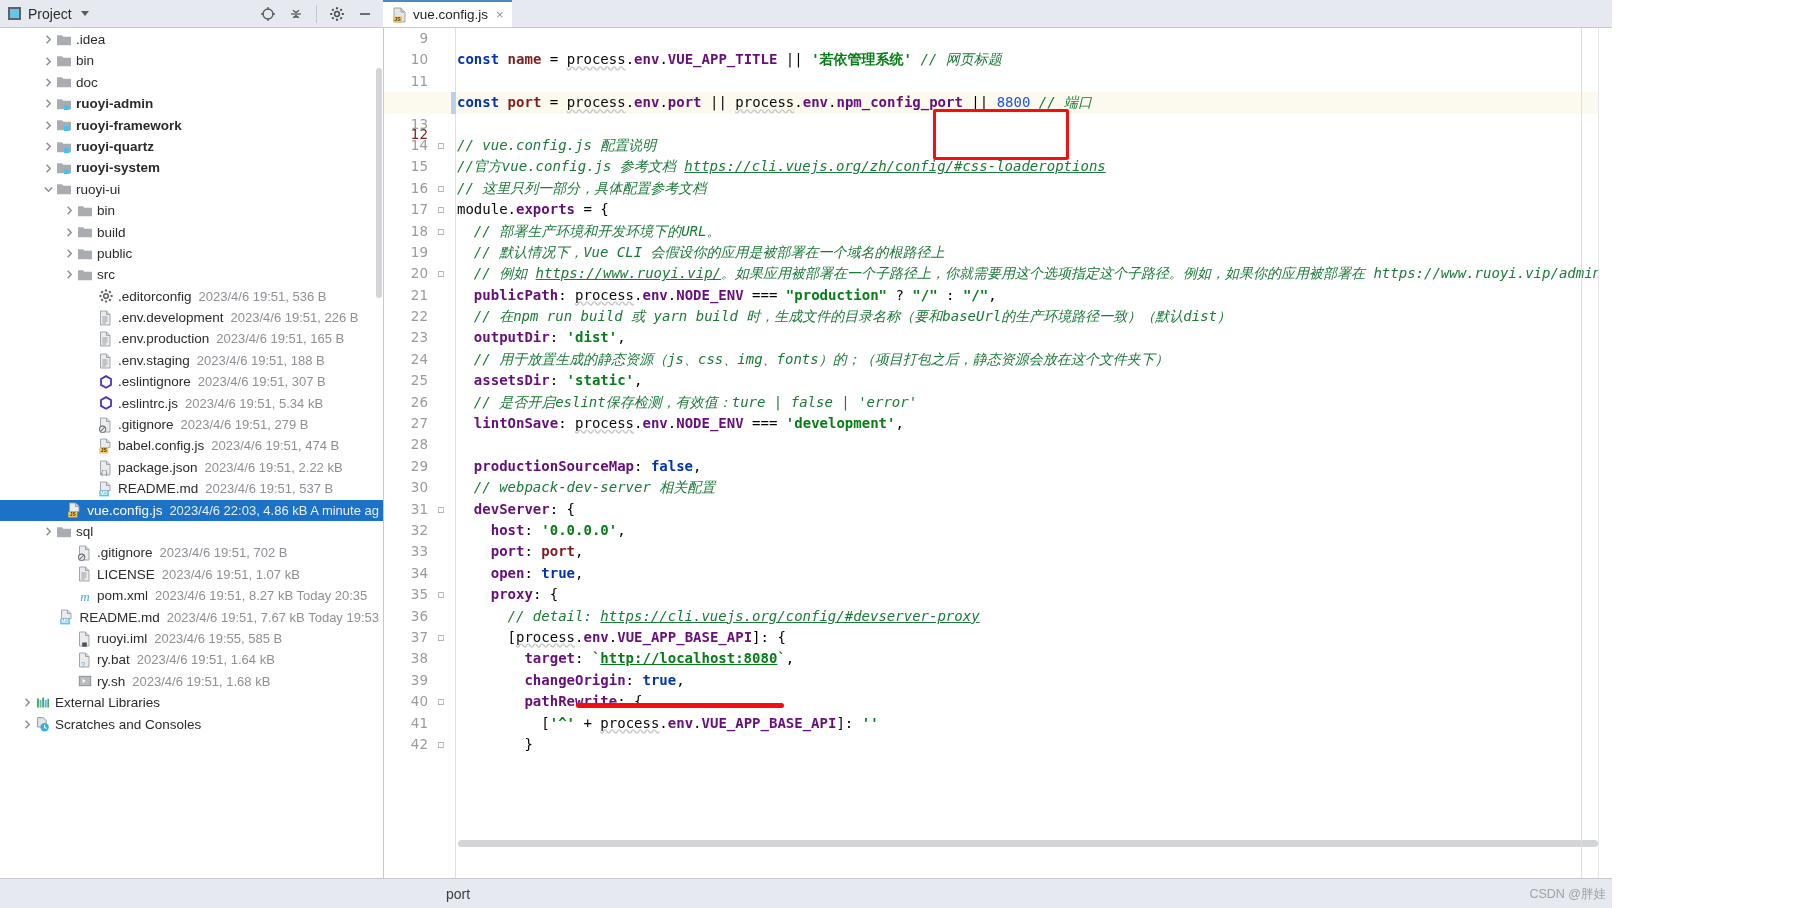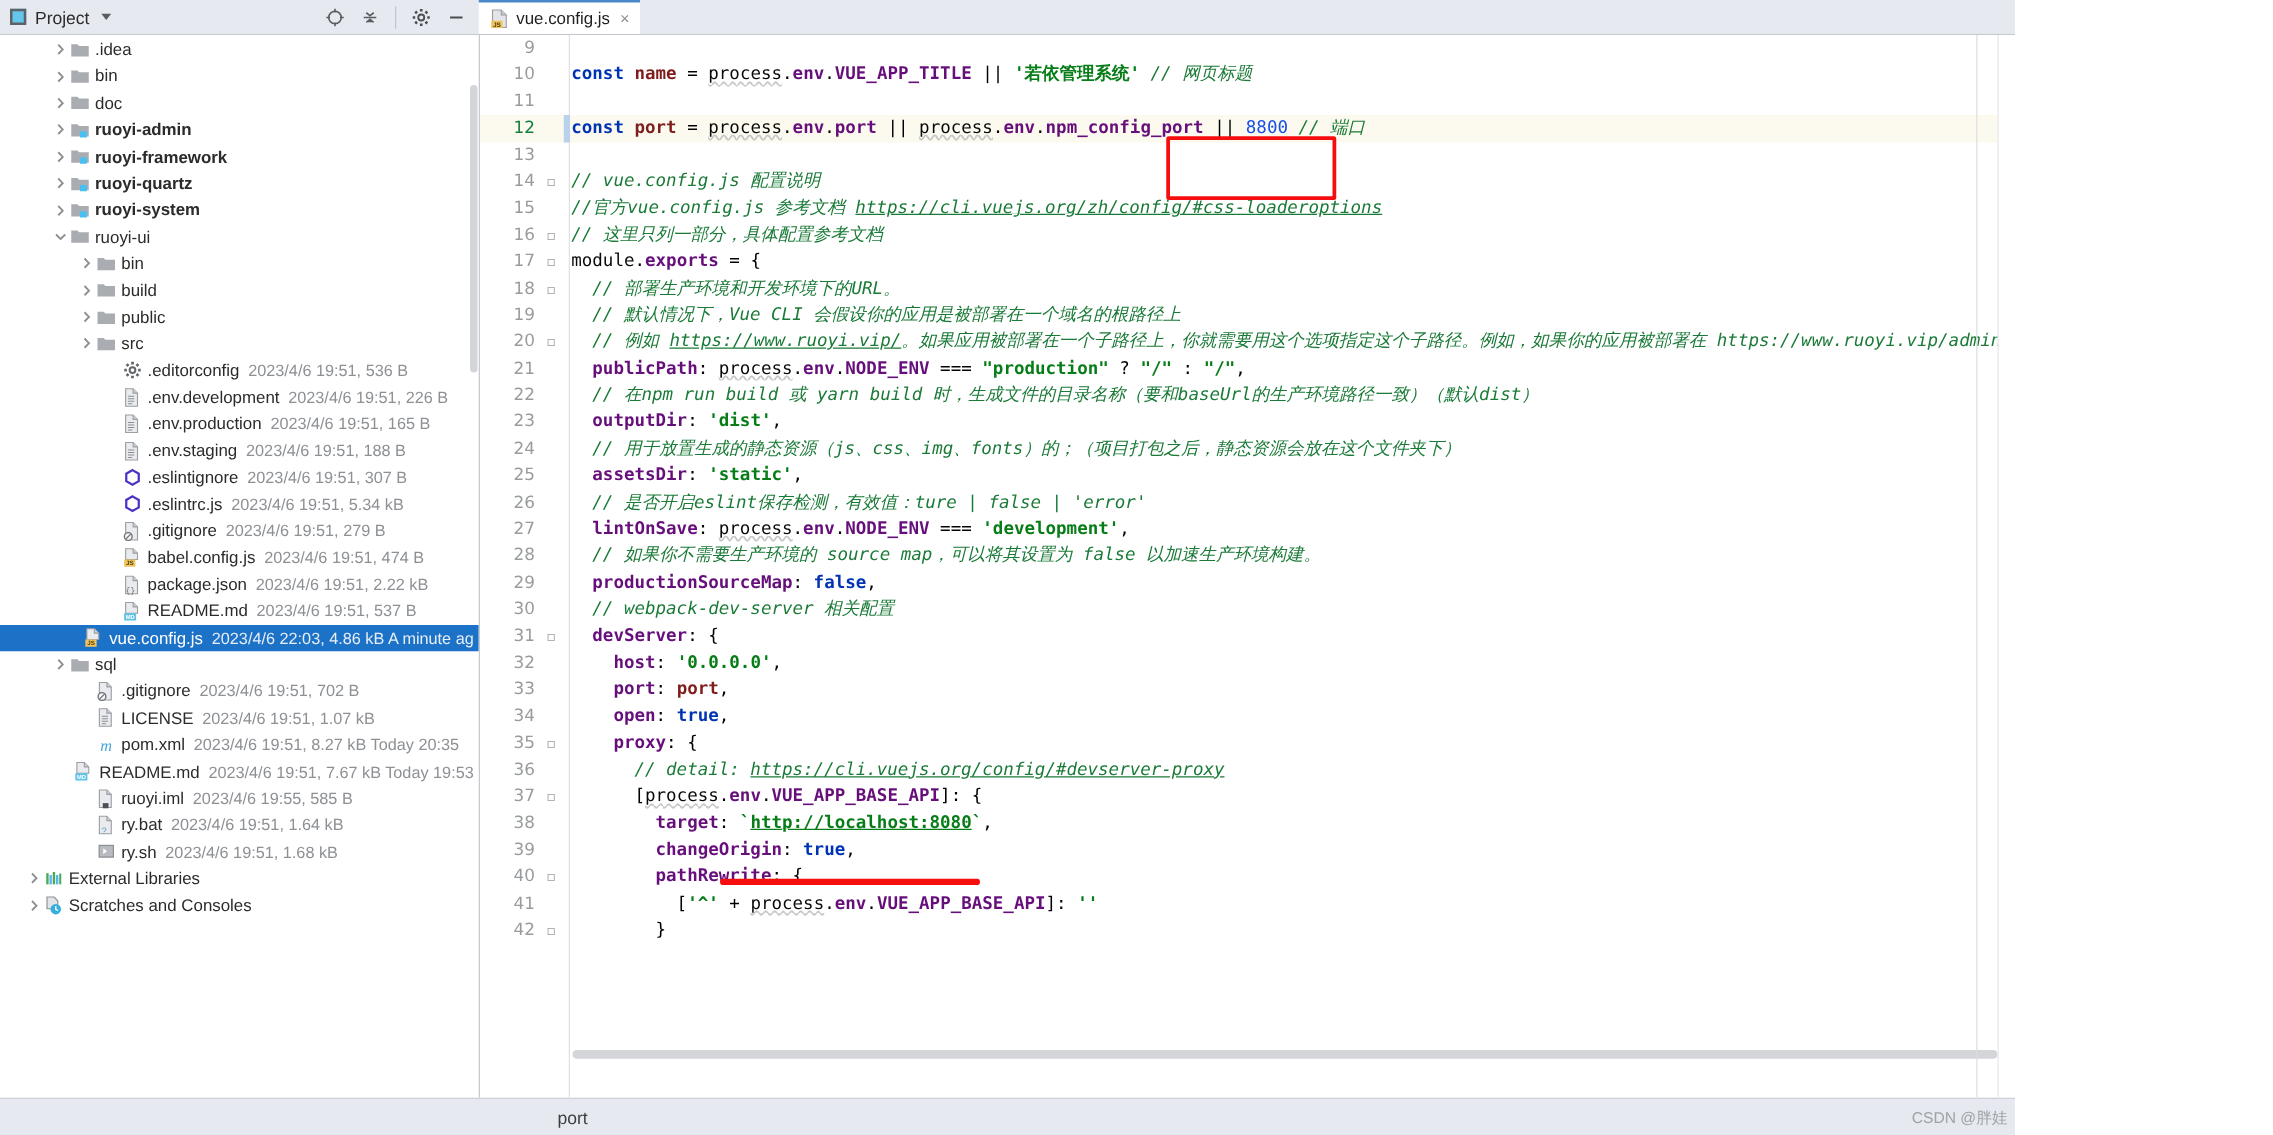--- a/index.html
+++ b/index.html
@@ -64,21 +64,21 @@
     position:relative;height:21.4px;line-height:21.4px;white-space:pre;
     font-size:14px;
   }
   .ln .num{
     position:absolute;left:0;width:44px;text-align:right;color:#999c9e;
     font-size:13.5px;font-family:"DejaVu Sans","Liberation Sans",sans-serif;
   }
   .ln .fold{position:absolute;left:50px;width:14px;text-align:center;color:#9a9da0;font-size:11px;}
   .ln .txt{position:absolute;left:73px;}
   .ln.cur{background:#fcfaef;}
-  .ln.cur .num{color:#15803d;}
+  .ln.cur .num{color:#7f1d1d;margin-top:32px;}
   .caretbar{position:absolute;left:67px;top:0;width:5px;height:21.4px;background:#b9d1ea;}
   .gutline{position:absolute;left:71px;top:0;bottom:0;width:1px;background:#dfe1e4;}
 
   
   .kw{color:#0033b3;font-weight:700;}
   .prop{color:#660e7a;font-weight:700;}
   .var{color:#7f1d1d;font-weight:bold;}
   .str{color:#067d17;font-weight:700;}
   .cmt-g{color:#1a7a37;font-style:italic;}
   .lnk{color:#1a7a37;font-style:italic;text-decoration:underline;}
@@ -659,21 +659,21 @@
           <div class="ln"><span class="num">18</span><span class="fold">◻</span><span class="txt">  <span class="cmt-g">// 部署生产环境和开发环境下的URL。</span></span></div>
           <div class="ln"><span class="num">19</span><span class="txt">  <span class="cmt-g">// 默认情况下，Vue CLI 会假设你的应用是被部署在一个域名的根路径上</span></span></div>
           <div class="ln"><span class="num">20</span><span class="fold">◻</span><span class="txt">  <span class="cmt-g">// 例如 </span><span class="lnk">https://www.ruoyi.vip/</span><span class="cmt-g">。如果应用被部署在一个子路径上，你就需要用这个选项指定这个子路径。例如，如果你的应用被部署在 https://www.ruoyi.vip/admin/</span></span></div>
           <div class="ln"><span class="num">21</span><span class="txt">  <span class="prop">publicPath</span><span class="op">:</span> <span class="plain sq">process</span><span class="op">.</span><span class="prop">env</span><span class="op">.</span><span class="prop">NODE_ENV</span> <span class="op">=</span><span class="op">=</span><span class="op">=</span> <span class="str">"production"</span> <span class="op">?</span> <span class="str">"/"</span> <span class="op">:</span> <span class="str">"/"</span><span class="op">,</span></span></div>
           <div class="ln"><span class="num">22</span><span class="txt">  <span class="cmt-g">// 在npm run build 或 yarn build 时，生成文件的目录名称（要和baseUrl的生产环境路径一致）（默认dist）</span></span></div>
           <div class="ln"><span class="num">23</span><span class="txt">  <span class="prop">outputDir</span><span class="op">:</span> <span class="str">'dist'</span><span class="op">,</span></span></div>
           <div class="ln"><span class="num">24</span><span class="txt">  <span class="cmt-g">// 用于放置生成的静态资源（js、css、img、fonts）的；（项目打包之后，静态资源会放在这个文件夹下）</span></span></div>
           <div class="ln"><span class="num">25</span><span class="txt">  <span class="prop">assetsDir</span><span class="op">:</span> <span class="str">'static'</span><span class="op">,</span></span></div>
           <div class="ln"><span class="num">26</span><span class="txt">  <span class="cmt-g">// 是否开启eslint保存检测，有效值：ture | false | 'error'</span></span></div>
           <div class="ln"><span class="num">27</span><span class="txt">  <span class="prop">lintOnSave</span><span class="op">:</span> <span class="plain sq">process</span><span class="op">.</span><span class="prop">env</span><span class="op">.</span><span class="prop">NODE_ENV</span> <span class="op">=</span><span class="op">=</span><span class="op">=</span> <span class="str">'development'</span><span class="op">,</span></span></div>
-          <div class="ln"><span class="num">28</span><span class="txt">  <span class="cmt-g">// 如果你不需要生产环境的 source map，可以将其设置为 false 以加速生产环境构建。</span></span></div>
+          <div class="ln"><span class="num">28</span></div>
           <div class="ln"><span class="num">29</span><span class="txt">  <span class="prop">productionSourceMap</span><span class="op">:</span> <span class="kw">false</span><span class="op">,</span></span></div>
           <div class="ln"><span class="num">30</span><span class="txt">  <span class="cmt-g">// webpack-dev-server 相关配置</span></span></div>
           <div class="ln"><span class="num">31</span><span class="fold">◻</span><span class="txt">  <span class="prop">devServer</span><span class="op">:</span> <span class="op">{</span></span></div>
           <div class="ln"><span class="num">32</span><span class="txt">    <span class="prop">host</span><span class="op">:</span> <span class="str">'0.0.0.0'</span><span class="op">,</span></span></div>
           <div class="ln"><span class="num">33</span><span class="txt">    <span class="prop">port</span><span class="op">:</span> <span class="var">port</span><span class="op">,</span></span></div>
           <div class="ln"><span class="num">34</span><span class="txt">    <span class="prop">open</span><span class="op">:</span> <span class="kw">true</span><span class="op">,</span></span></div>
           <div class="ln"><span class="num">35</span><span class="fold">◻</span><span class="txt">    <span class="prop">proxy</span><span class="op">:</span> <span class="op">{</span></span></div>
           <div class="ln"><span class="num">36</span><span class="txt">      <span class="cmt-g">// detail: </span><span class="lnk">https://cli.vuejs.org/config/#devserver-proxy</span><span class="cmt-g"></span></span></div>
           <div class="ln"><span class="num">37</span><span class="fold">◻</span><span class="txt">      <span class="op">[</span><span class="plain sq">process</span><span class="op">.</span><span class="prop">env</span><span class="op">.</span><span class="prop">VUE_APP_BASE_API</span><span class="op">]</span><span class="op">:</span> <span class="op">{</span></span></div>
           <div class="ln"><span class="num">38</span><span class="txt">        <span class="prop">target</span><span class="op">:</span> <span class="str">`</span><span class="lnk2">http://localhost:8080</span><span class="str">`</span><span class="op">,</span></span></div>

